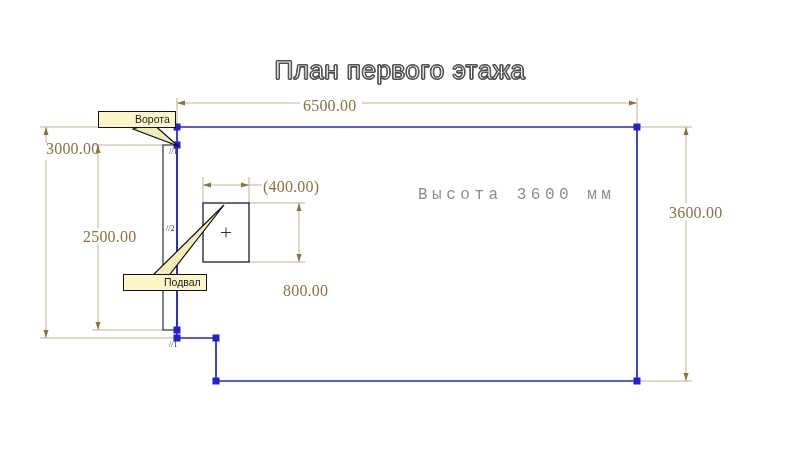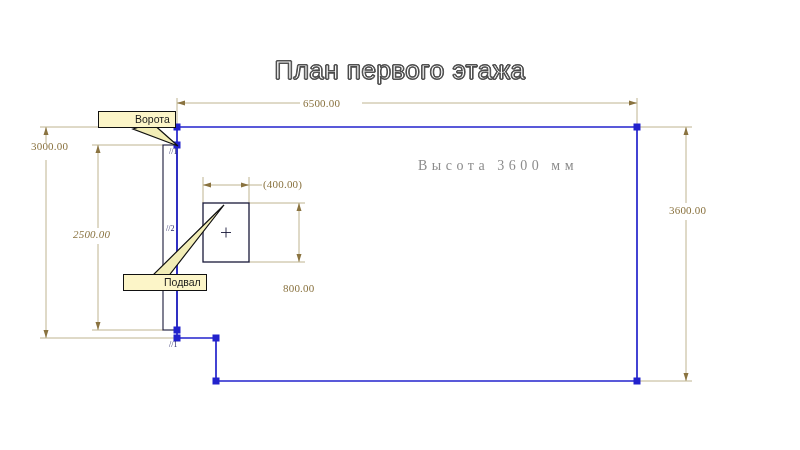--- a/index.html
+++ b/index.html
@@ -34,30 +34,31 @@
     letter-spacing: 0.5px;
     color: #ffffff;
     -webkit-text-stroke: 1.1px #4a4a4a;
     text-shadow:
       -1px 0 0 #5a5a5a, 1px 0 0 #5a5a5a,
       0 -1px 0 #5a5a5a, 0 1px 0 #5a5a5a;
     white-space: nowrap;
   }
   .note-text {
     position: absolute;
-    font-family: Liberation Serif, serif;
-    font-size: 14px;
+    font-family: Liberation Mono, monospace;
+    font-size: 16px;
     letter-spacing: 4.5px;
     color: #8c8c8c;
     white-space: nowrap;
+    margin-top: 28px;
   }
   .dim-label {
     position: absolute;
     font-family: "Liberation Serif", serif;
-    font-size: 11px;
+    font-size: 16px;
     color: #8a7340;
     white-space: nowrap;
     letter-spacing: 0.2px;
   }
   .callout {
     position: absolute;
     background: #fcf5c8;
     border: 1.3px solid #111111;
     font-family: "Liberation Sans", sans-serif;
     font-size: 10.5px;
@@ -167,23 +168,23 @@
 
     <polygon points="160,287 152,276 224,205" fill="#f2edb6" stroke="#111111" stroke-width="1.2"></polygon>
   </svg>
 
   <div class="title-text">План первого этажа</div>
 
   <div class="note-text" style="left:418px; top:158px;">Высота 3600 мм</div>
 
   <div class="dim-label" style="left:303px; top:97px;">6500.00</div>
 
-  <div class="dim-label" style="left:31px; top:140px;">3000.00</div>
+  <div class="dim-label" style="left:46px; top:140px;">3000.00</div>
 
-  <div class="dim-label" style="left:73px; top:228px;font-style:italic;">2500.00</div>
+  <div class="dim-label" style="left:83px; top:228px;">2500.00</div>
 
   <div class="dim-label" style="left:263px; top:178px;">(400.00)</div>
 
   <div class="dim-label" style="left:283px; top:282px;">800.00</div>
 
   <div class="dim-label" style="left:669px; top:204px;text-align:right;">3600.00</div>
 
   <div class="constraint" style="left:169px; top:147px;">//1</div>
   <div class="constraint" style="left:166px; top:224px;">//2</div>
   <div class="constraint" style="left:169px; top:340px;">//1</div>

